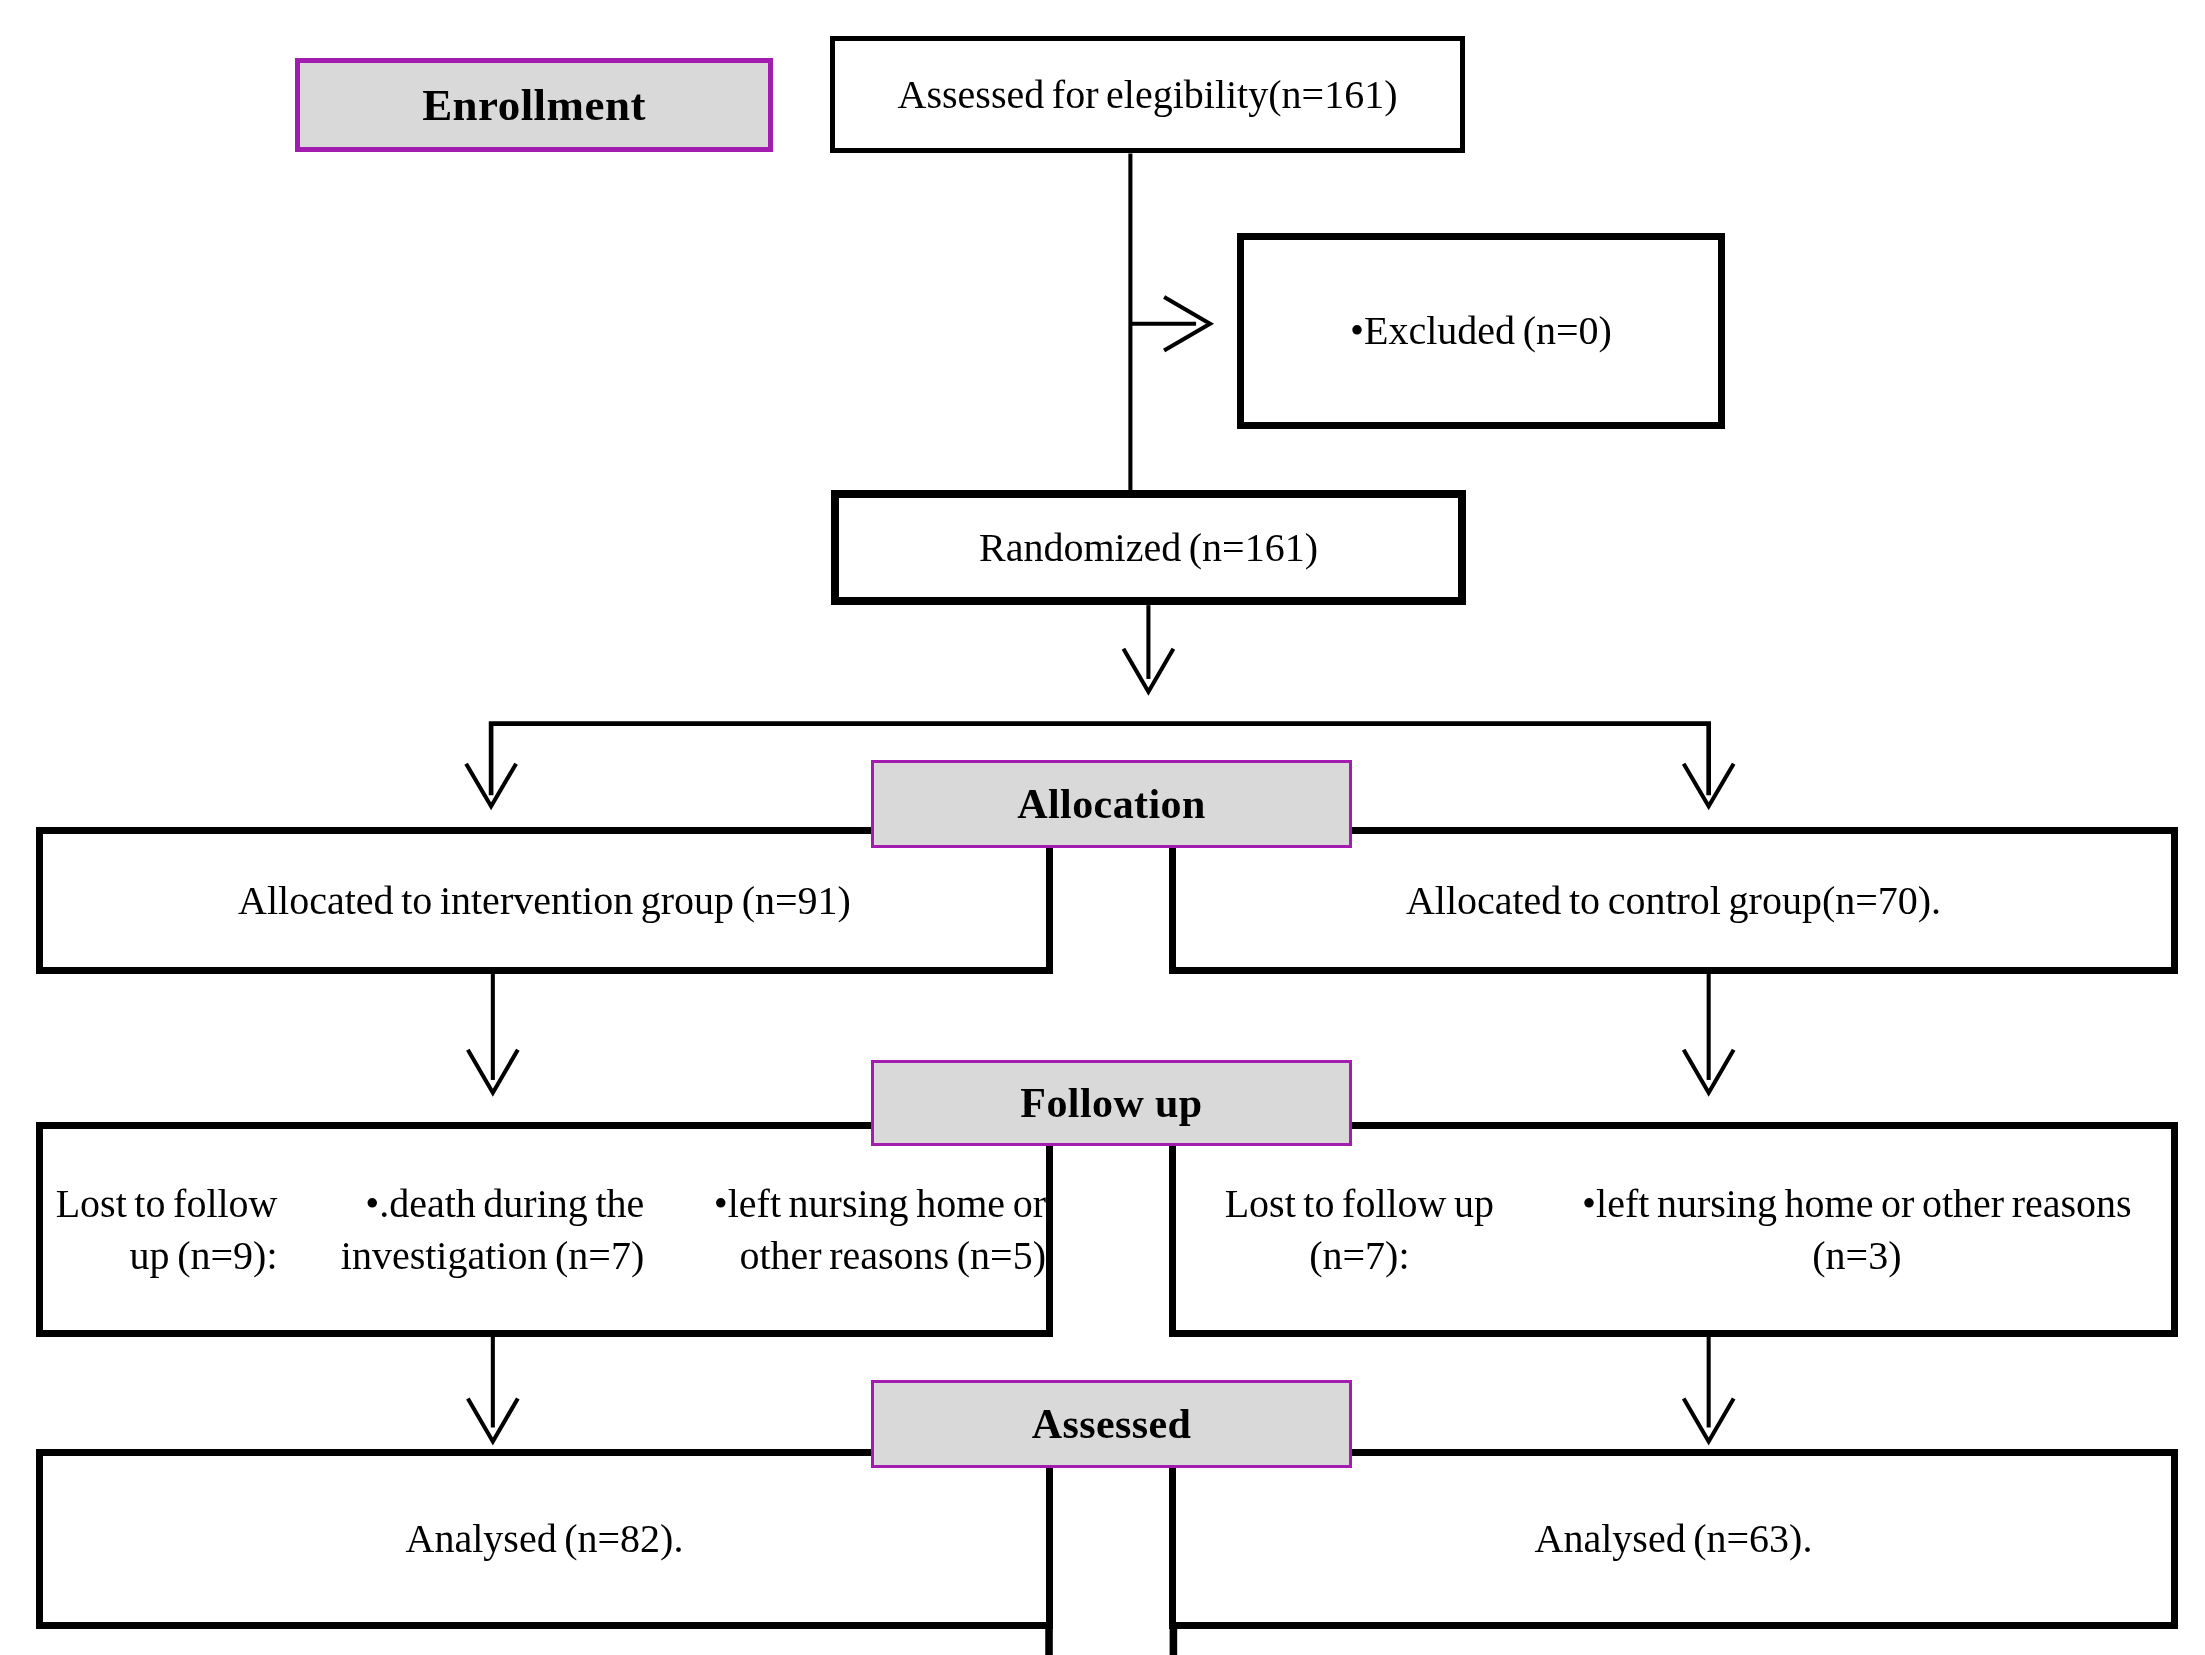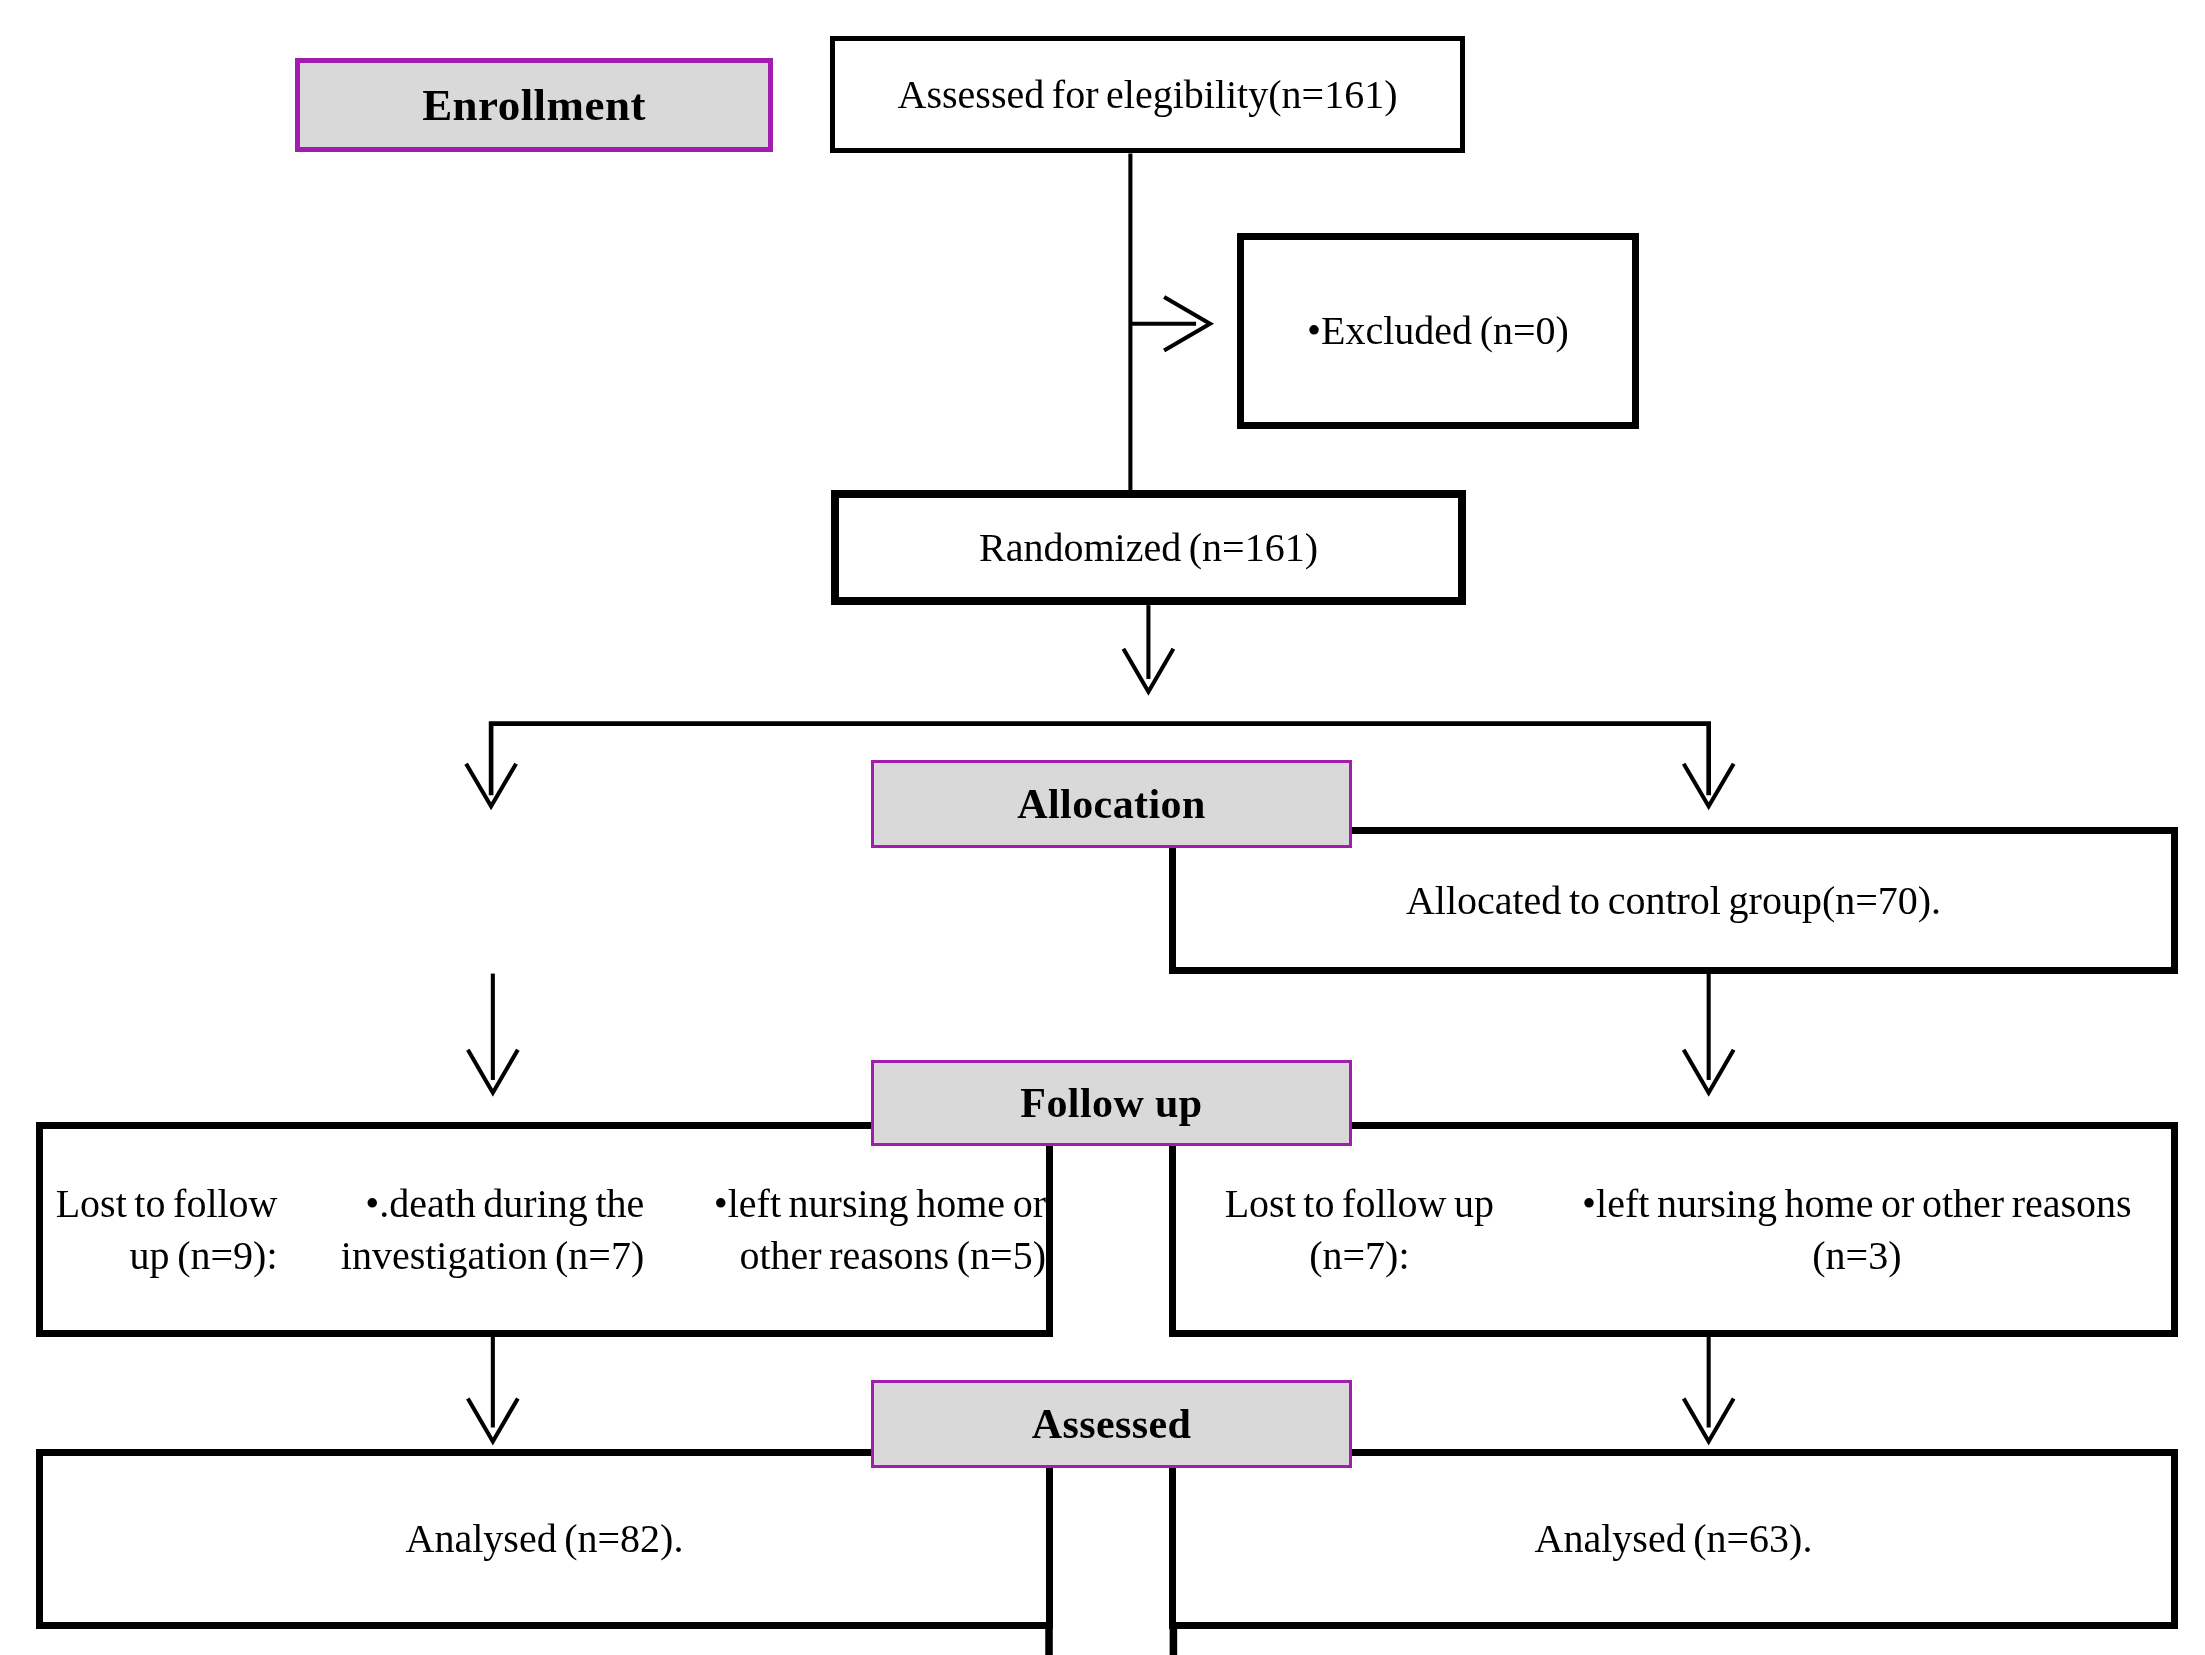--- a/index.html
+++ b/index.html
@@ -112,32 +112,35 @@
 
   <div class="label-box" style="left:295px; top:58px; width:478px; height:94px; border-width:5.2px; font-size:45px;">
     <span>Enrollment</span>
   </div>
 
   <div class="box" style="left:830px; top:36px; width:635px; height:117px; border-width:5.8px;">
     <span class="txt-line">Assessed for elegibility</span>
     <span class="txt-line">(n=161)</span>
   </div>
 
-  <div class="box" style="left:1237px; top:233px; width:402px; height:196px; border-width:7.6px;">
+  <div class="box" style="left:1237px; top:233px; width:488px; height:196px; border-width:7.6px;">
     <span>•Excluded (n=0)</span>
   </div>
 
   <div class="box" style="left:831px; top:490px; width:635px; height:115px; border-width:8.1px;">
     <span>Randomized (n=161)</span>
   </div>
 
   <div class="label-box" style="left:871px; top:760px; width:481px; height:88px;">
     <span>Allocation</span>
   </div>
 
+  <div class="box" style="left:36px; top:827px; width:1017px; height:147px;">
+    <span>Allocated to intervention group (n=91)</span>
+  </div>
   <div class="box" style="left:1169px; top:827px; width:1009px; height:147px;">
     <span>Allocated to control group(n=70).</span>
   </div>
 
   <div class="label-box" style="left:871px; top:1060px; width:481px; height:86px;justify-content:center;">
     <span>Follow up</span>
   </div>
 
   <div class="box" style="left:36px; top:1122px; width:1017px; height:215px;text-align:right;">
     <span class="txt-line">Lost to follow up (n=9):</span>

